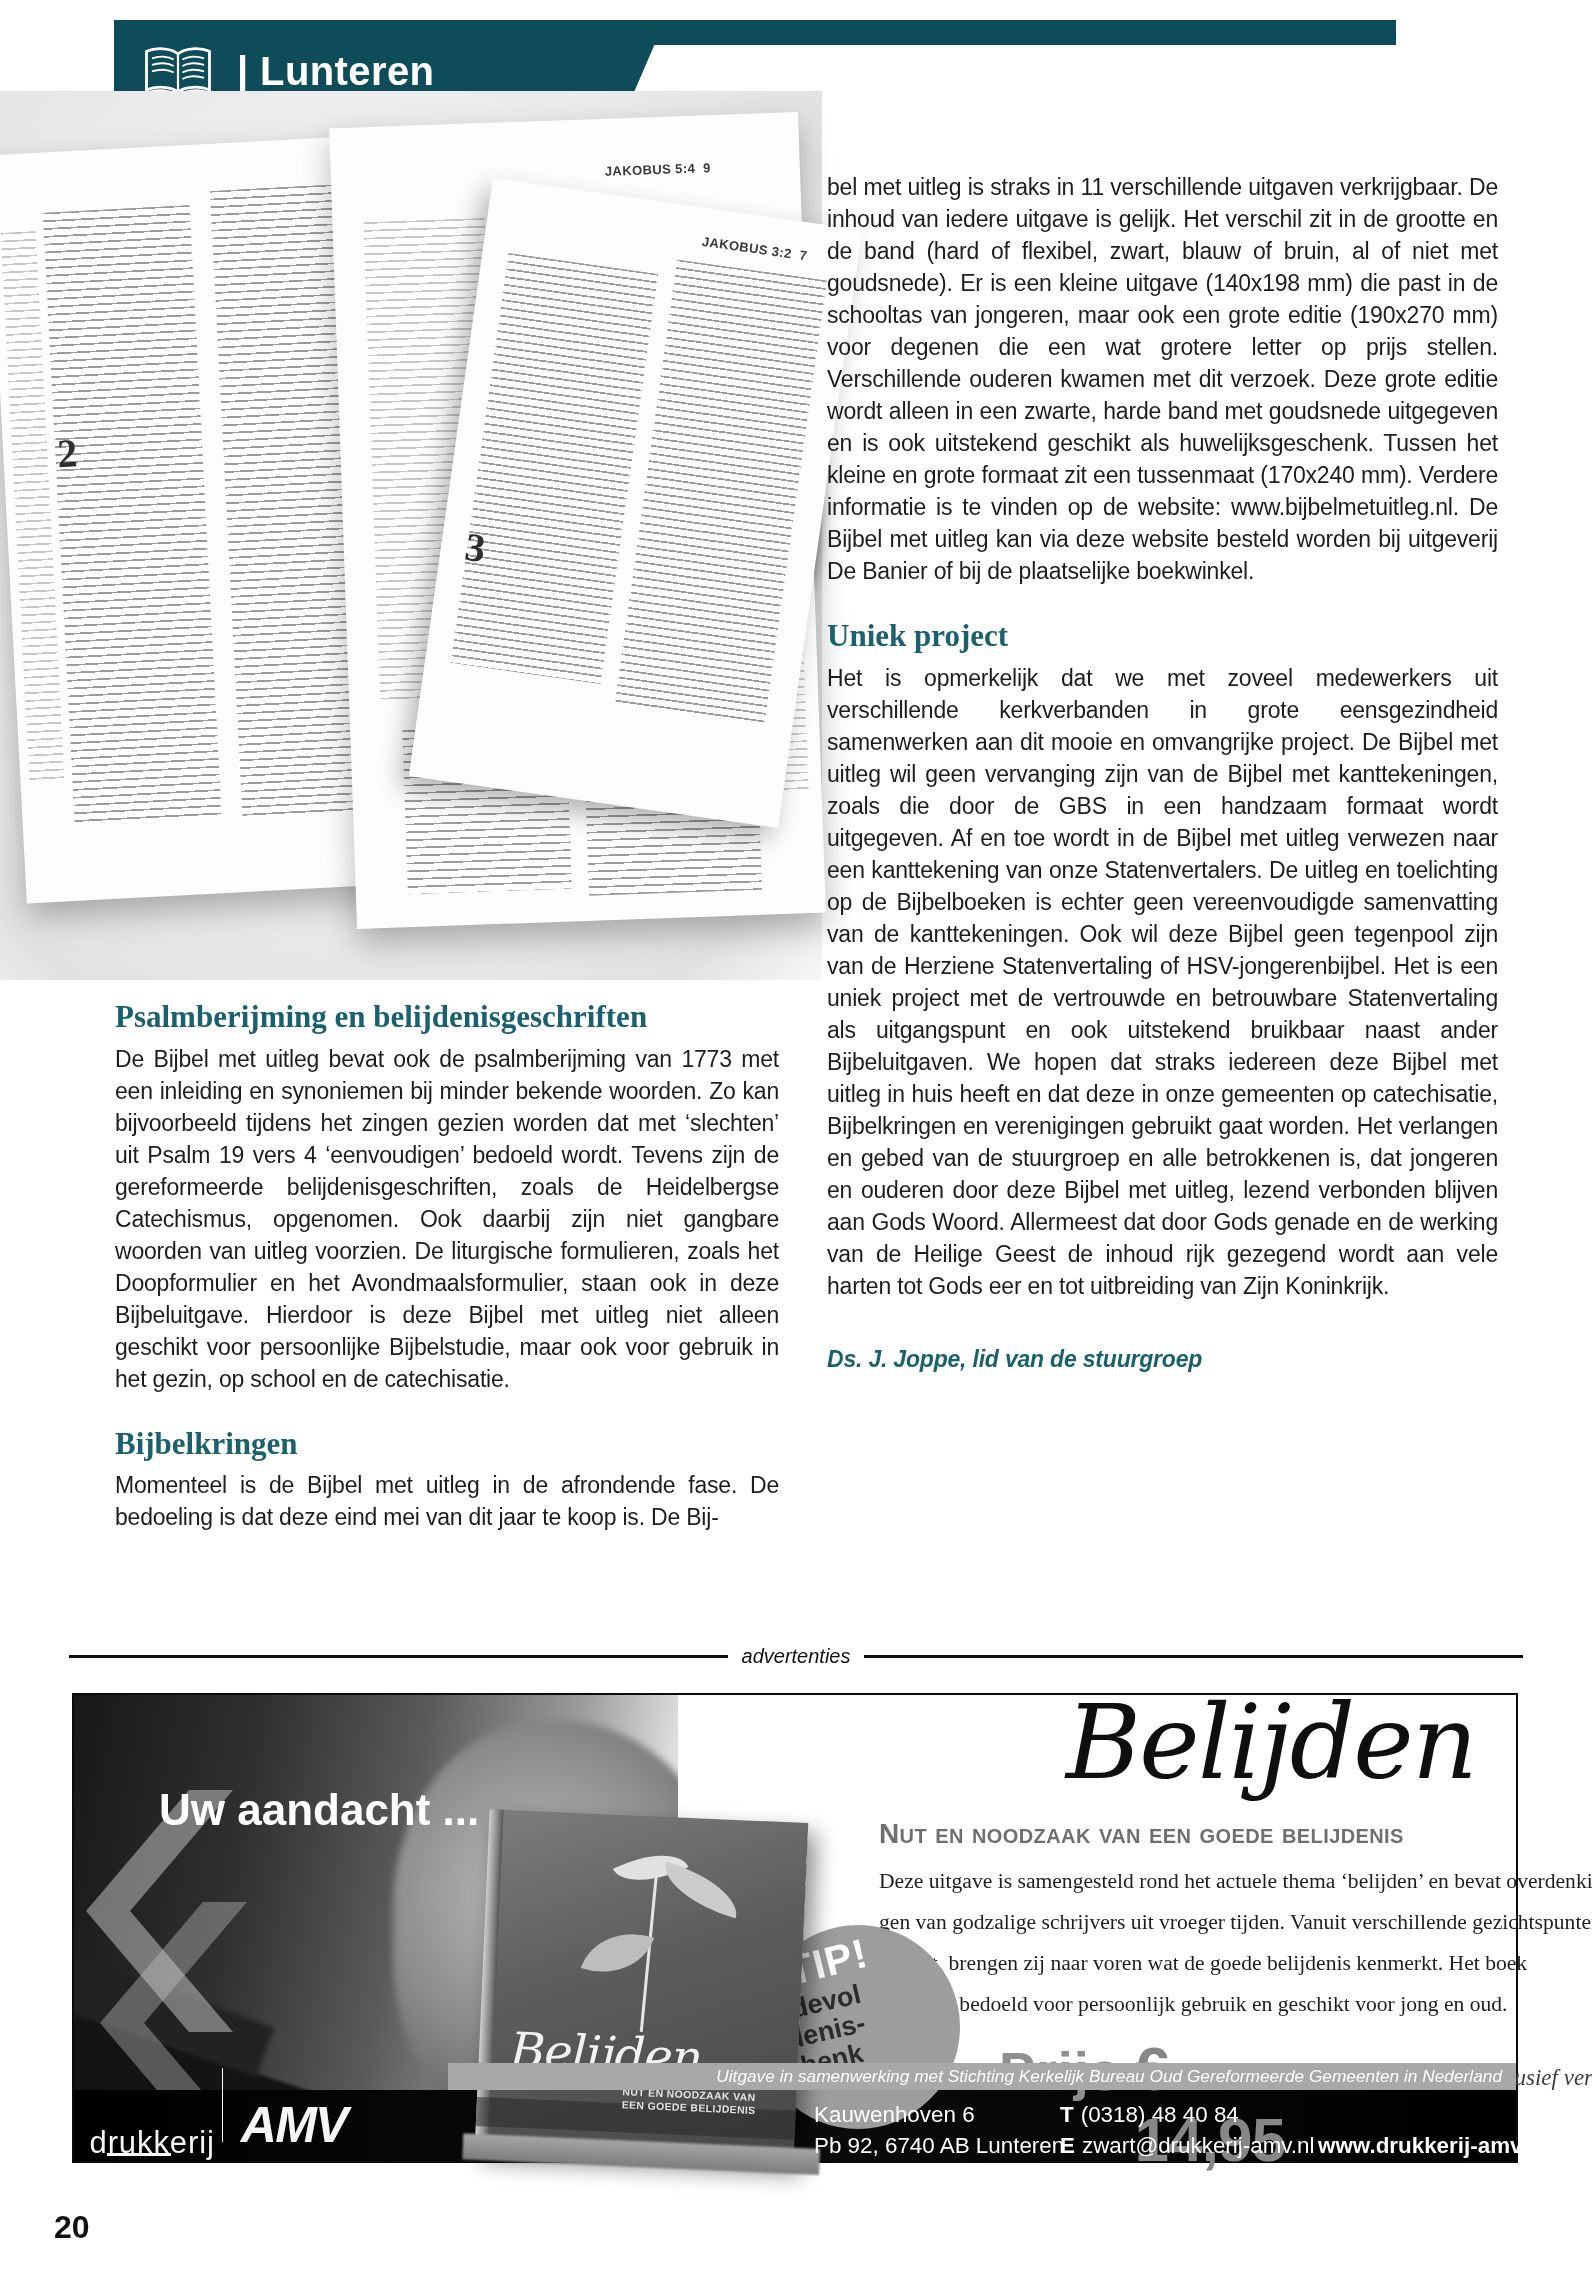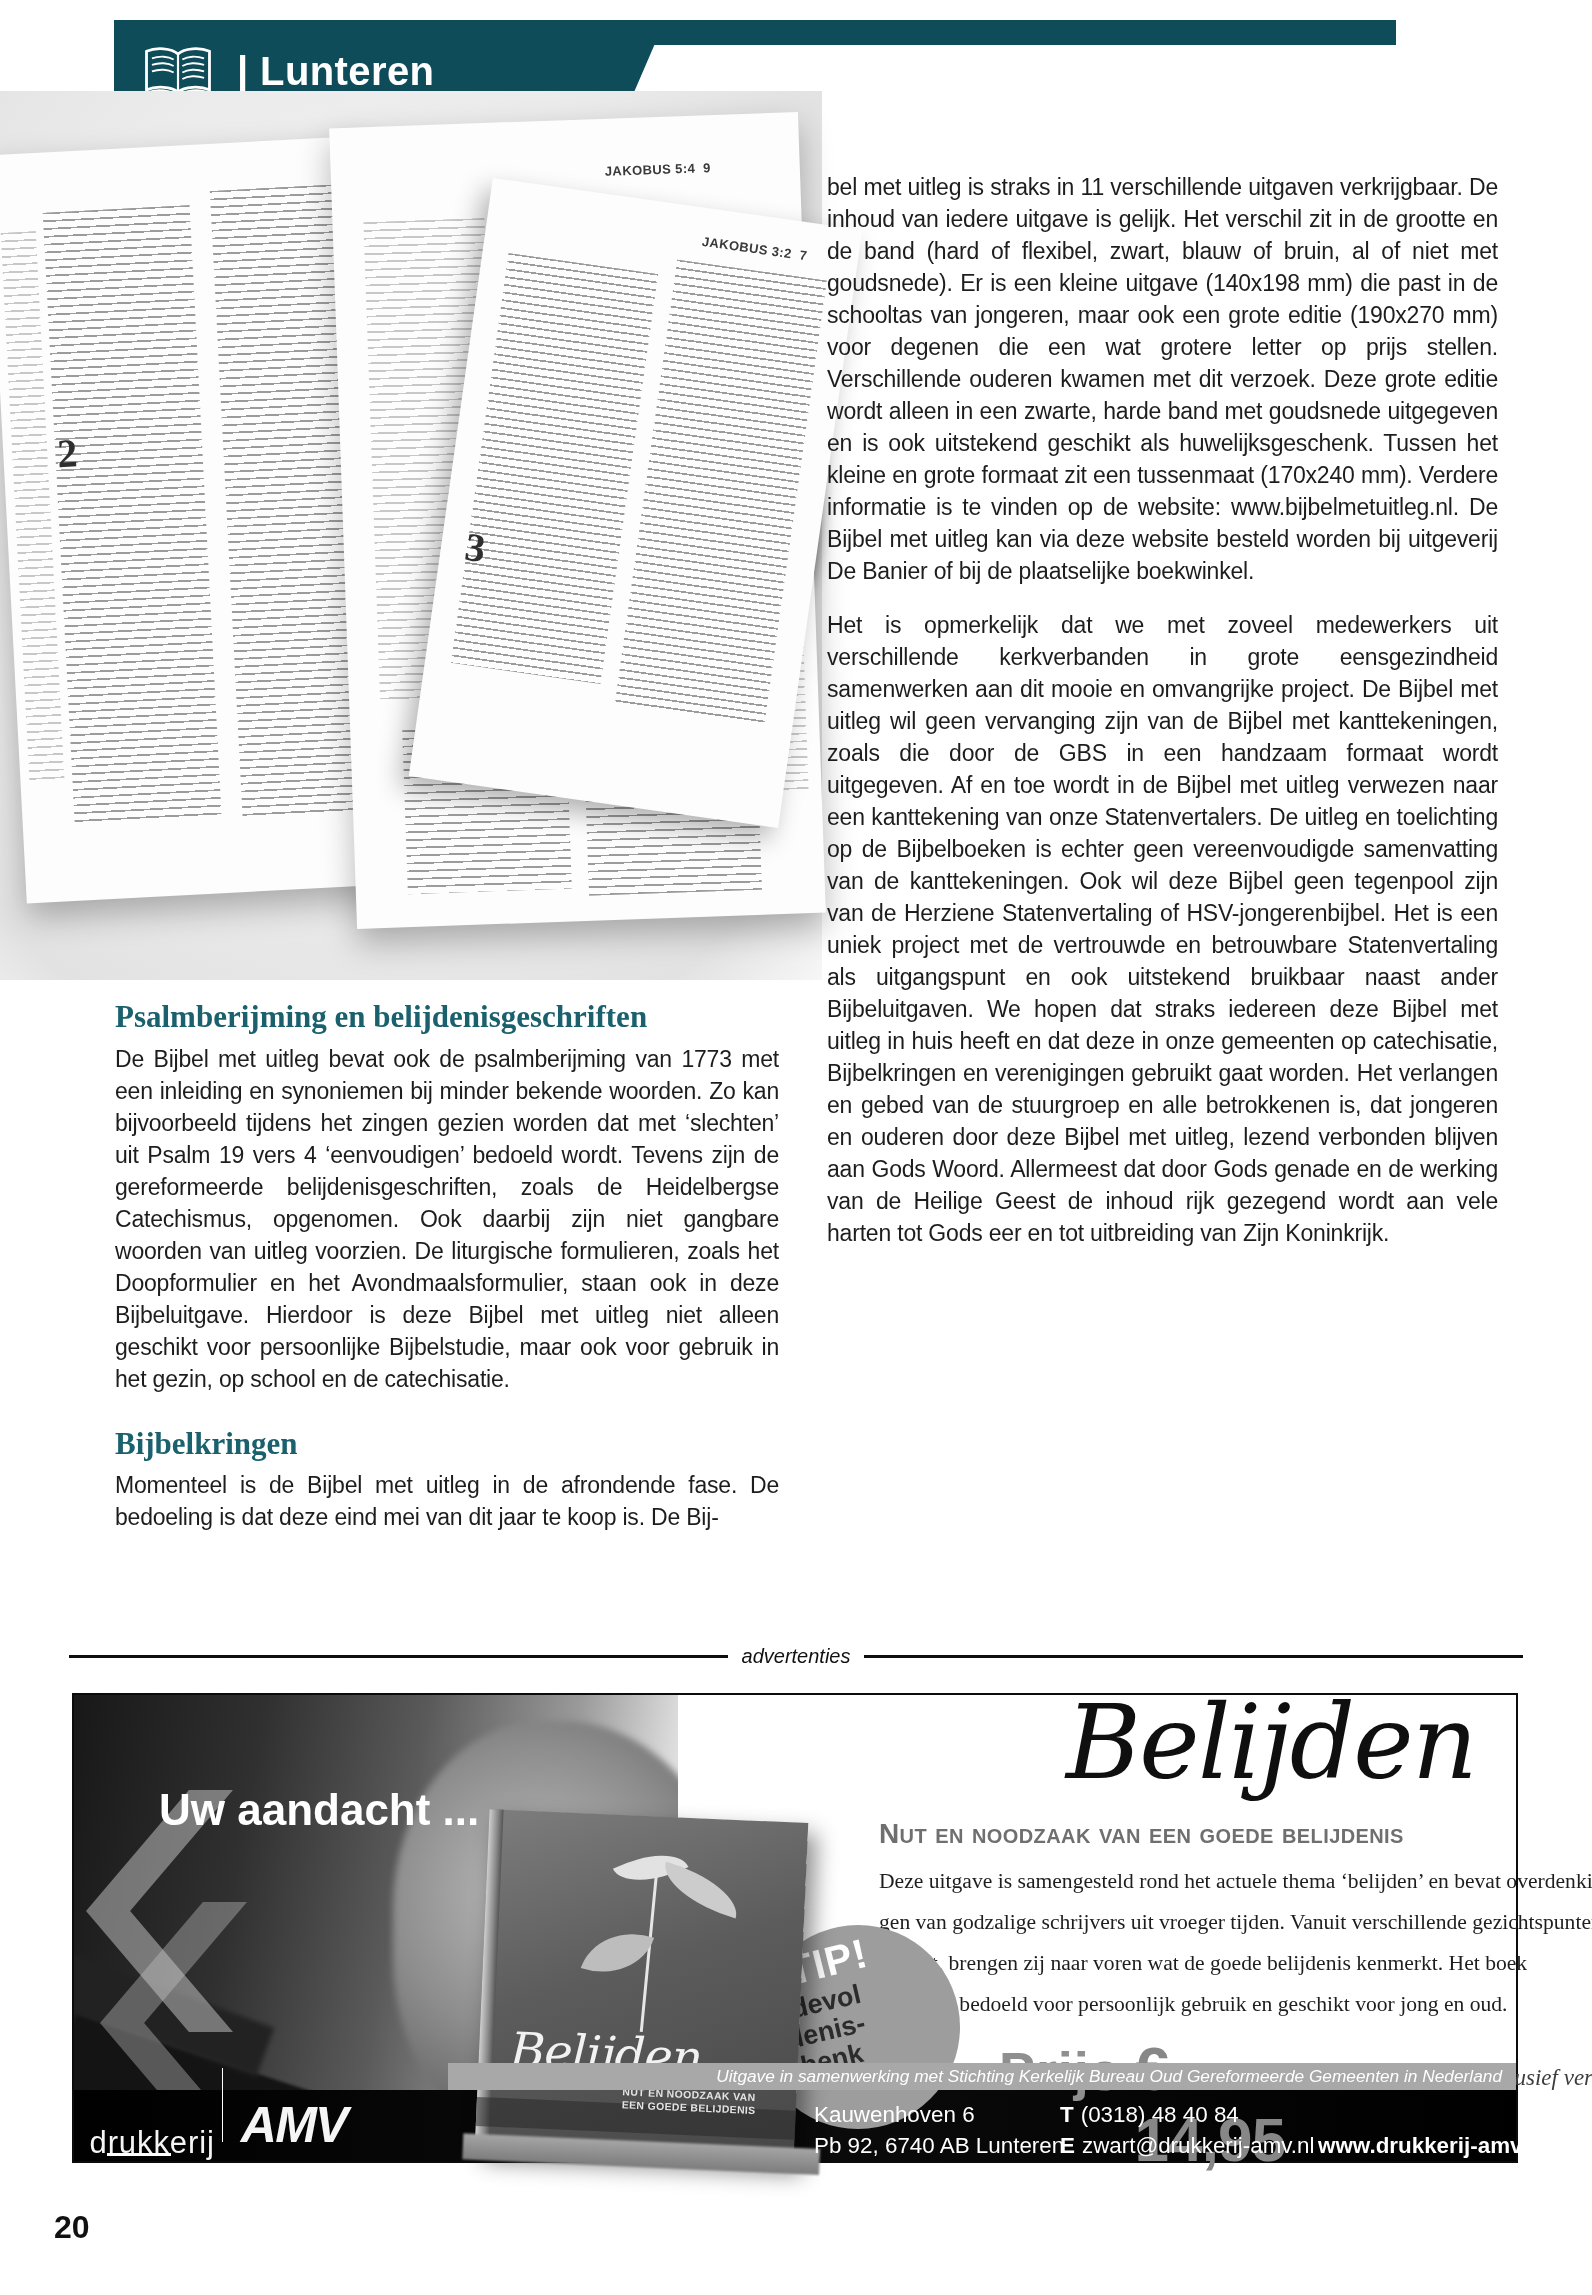--- a/index.html
+++ b/index.html
@@ -169,21 +169,23 @@
 
   <div class="col col-left">
     <h3>Psalmberijming en belijdenisgeschriften</h3>
     <p>De Bijbel met uitleg bevat ook de psalmberijming van 1773 met een inleiding en synoniemen bij minder bekende woorden. Zo kan bijvoorbeeld tijdens het zingen gezien worden dat met ‘slechten’ uit Psalm 19 vers 4 ‘eenvoudigen’ bedoeld wordt. Tevens zijn de gereformeerde belijdenisgeschriften, zoals de Heidelbergse Catechismus, opgenomen. Ook daarbij zijn niet gangbare woorden van uitleg voorzien. De liturgische formulieren, zoals het Doopformulier en het Avondmaalsformulier, staan ook in deze Bijbeluitgave. Hierdoor is deze Bijbel met uitleg niet alleen geschikt voor persoonlijke Bijbelstudie, maar ook voor gebruik in het gezin, op school en de catechisatie.</p>
     <h3 class="h2nd">Bijbelkringen</h3>
     <p>Momenteel is de Bijbel met uitleg in de afrondende fase. De bedoeling is dat deze eind mei van dit jaar te koop is. De Bij-</p>
   </div>
 
   <div class="col col-right">
     <p>bel met uitleg is straks in 11 verschillende uitgaven verkrijgbaar. De inhoud van iedere uitgave is gelijk. Het verschil zit in de grootte en de band (hard of flexibel, zwart, blauw of bruin, al of niet met goudsnede). Er is een kleine uitgave (140x198 mm) die past in de schooltas van jongeren, maar ook een grote editie (190x270 mm) voor degenen die een wat grotere letter op prijs stellen. Verschillende ouderen kwamen met dit verzoek. Deze grote editie wordt alleen in een zwarte, harde band met goudsnede uitgegeven en is ook uitstekend geschikt als huwelijksgeschenk. Tussen het kleine en grote formaat zit een tussenmaat (170x240 mm). Verdere informatie is te vinden op de website: www.bijbelmetuitleg.nl. De Bijbel met uitleg kan via deze website besteld worden bij uitgeverij De Banier of bij de plaatselijke boekwinkel.</p>
+    <h3 class="h2nd">Uniek project</h3>
     <p>Het is opmerkelijk dat we met zoveel medewerkers uit verschillende kerkverbanden in grote eensgezindheid samenwerken aan dit mooie en omvangrijke project. De Bijbel met uitleg wil geen vervanging zijn van de Bijbel met kanttekeningen, zoals die door de GBS in een handzaam formaat wordt uitgegeven. Af en toe wordt in de Bijbel met uitleg verwezen naar een kanttekening van onze Statenvertalers. De uitleg en toelichting op de Bijbelboeken is echter geen vereenvoudigde samenvatting van de kanttekeningen. Ook wil deze Bijbel geen tegenpool zijn van de Herziene Statenvertaling of HSV-jongerenbijbel. Het is een uniek project met de vertrouwde en betrouwbare Statenvertaling als uitgangspunt en ook uitstekend bruikbaar naast ander Bijbeluitgaven. We hopen dat straks iedereen deze Bijbel met uitleg in huis heeft en dat deze in onze gemeenten op catechisatie, Bijbelkringen en verenigingen gebruikt gaat worden. Het verlangen en gebed van de stuurgroep en alle betrokkenen is, dat jongeren en ouderen door deze Bijbel met uitleg, lezend verbonden blijven aan Gods Woord. Allermeest dat door Gods genade en de werking van de Heilige Geest de inhoud rijk gezegend wordt aan vele harten tot Gods eer en tot uitbreiding van Zijn Koninkrijk.</p>
+    <div class="sig">Ds. J. Joppe, lid van de stuurgroep</div>
   </div>
 
   <div class="adv-div">
     <div class="rule"></div>
     <span class="lbl">advertenties</span>
     <div class="rule"></div>
   </div>
 
   <div class="ad">
 

